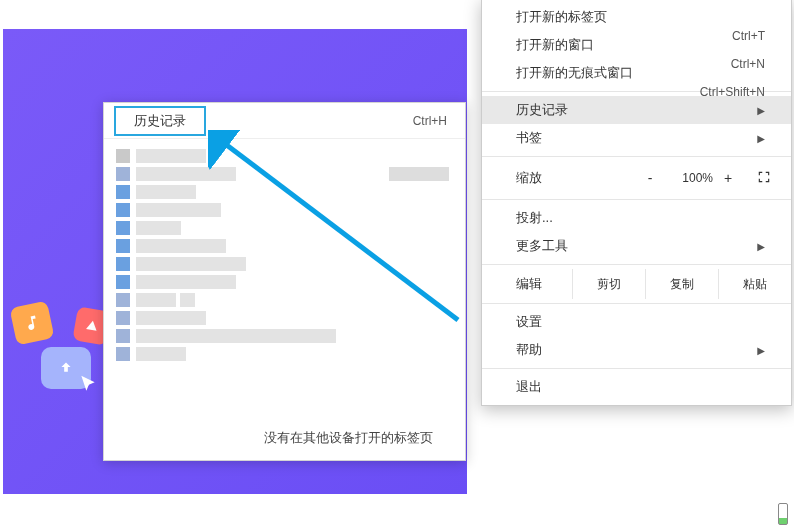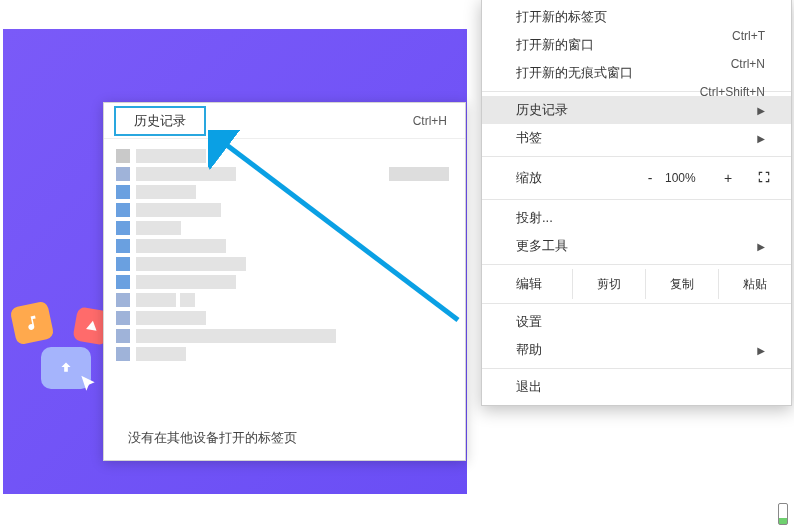--- a/index.html
+++ b/index.html
@@ -79,21 +79,22 @@
     }
     .pix {
       background: #e3e3e3;
       height: 14px;
       margin-right: 4px;
     }
     .pix.fav { width: 14px; height: 14px; margin-right: 6px; background: #c9c9c9; }
     .submenu-footer {
       font-size: 13px;
       color: #444;
-      padding: 12px 24px;
+      padding: 12px 32px;
+      text-align: right;
     }
     .arrow-svg {
       position: absolute;
       left: 208px;
       top: 130px;
       width: 258px;
       height: 200px;
       pointer-events: none;
     }
     .main-menu {
@@ -140,21 +141,21 @@
       gap: 0;
     }
     .zoom-btn {
       width: 30px;
       height: 22px;
       text-align: center;
       line-height: 22px;
       font-size: 14px;
       cursor: pointer;
     }
-    .zoom-pct { width: 48px; text-align: left; font-size: 12px; }
+    .zoom-pct { width: 48px; text-align: right; font-size: 12px; }
     .fullscreen-btn {
       width: 26px;
       text-align: center;
       font-size: 12px;
       margin-left: 8px;
       cursor: pointer;
     }
     .edit-row {
       height: 30px;
       display: flex;

